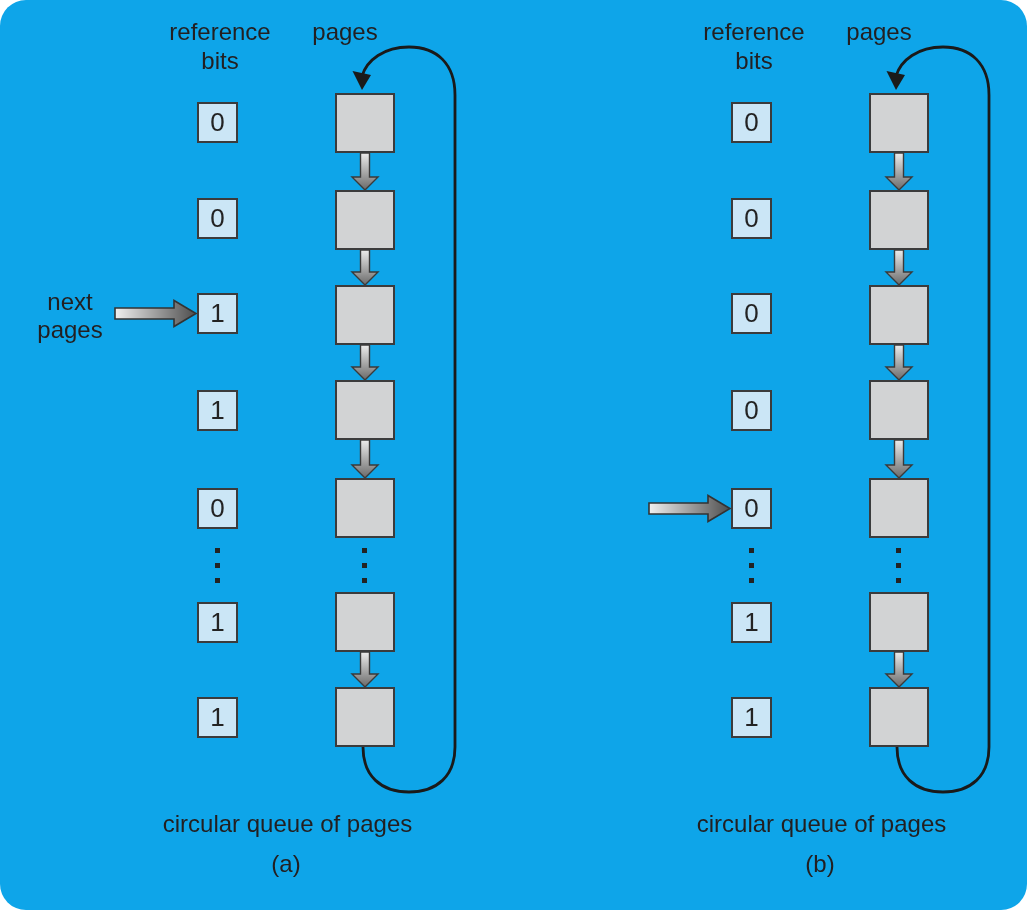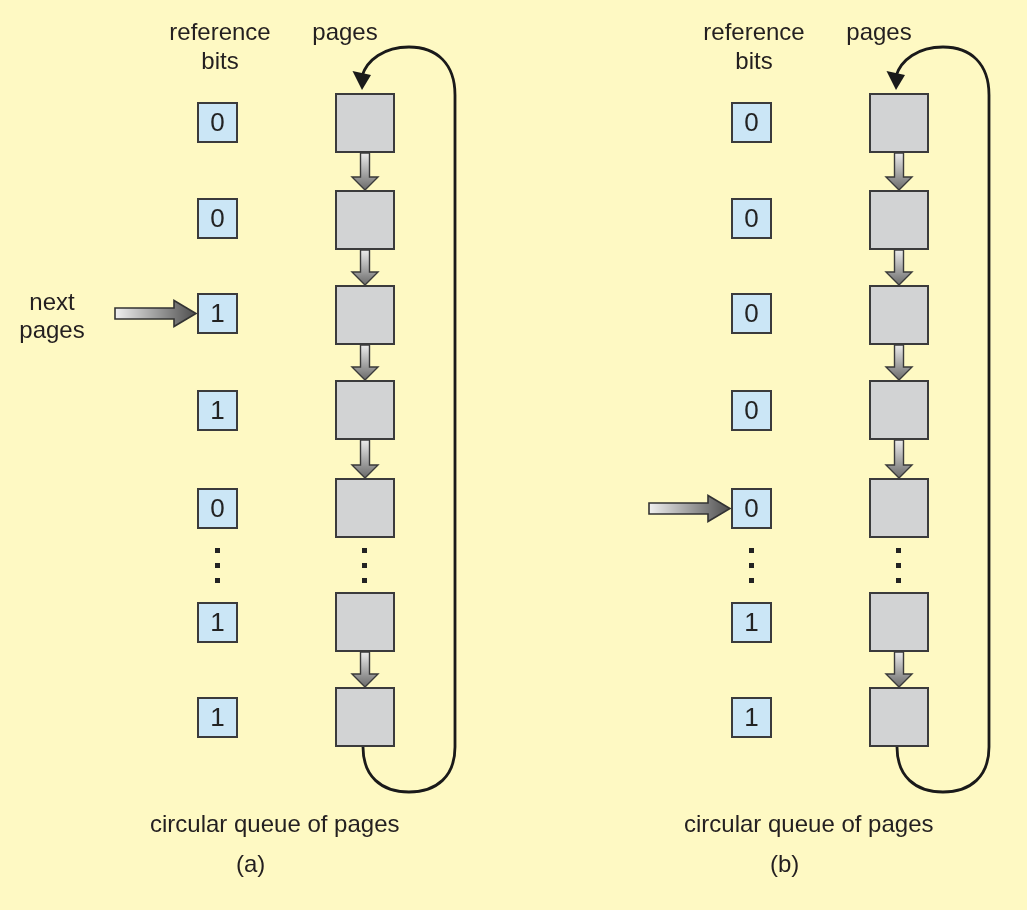--- a/index.html
+++ b/index.html
@@ -1,25 +1,25 @@
 <!DOCTYPE html>
 <html><head>
 <meta charset="utf-8">
 <style>
   html,body{margin:0;padding:0;background:#ffffff;}
-  .canvas{position:relative;width:1027px;height:910px;background:#fef9c3;overflow:hidden;
-          font-family:"Liberation Sans", sans-serif;color:#231f20;}
+  .canvas{position:relative;width:1027px;height:910px;background:#0ea5e9;overflow:hidden;
+          font-family:"Liberation Sans", sans-serif;color:#231f20;border-radius:26px;}
   .overlay{position:absolute;left:0;top:0;pointer-events:none;}
   .hdr{position:absolute;font-size:24px;line-height:29px;text-align:center;color:#231f20;}
   .bit-box{position:absolute;width:37px;height:37px;border:2px solid #3b3b3c;background:#cbe6f6;
            font-size:26px;line-height:37px;text-align:center;color:#232323;}
   .page-box{position:absolute;width:56px;height:56px;border:2px solid #3b3b3c;background:#d2d3d4;}
   .dots{position:absolute;display:flex;flex-direction:column;gap:10px;}
   .dot{width:5px;height:5px;background:#232323;}
-  .caption{position:absolute;font-size:24px;line-height:26px;text-align:left;color:#231f20;}
+  .caption{position:absolute;font-size:24px;line-height:26px;text-align:center;color:#231f20;}
 </style>
 </head>
 <body>
 
 <div class="canvas">
 
   <svg class="overlay" width="1027" height="910" viewBox="0 0 1027 910">
     <defs>
       <linearGradient id="gradDown" x1="0" y1="0" x2="0" y2="1">
         <stop offset="0" stop-color="#ececec"></stop>
@@ -59,21 +59,21 @@
     <polygon points="115,308 174,308 174,300.5 196,313.5 174,326.5 174,319 115,319" fill="url(#gradRight)" stroke="#333333" stroke-width="1.6"></polygon>
     <polygon points="649,503 708,503 708,495.5 730,508.5 708,521.5 708,514 649,514" fill="url(#gradRight)" stroke="#333333" stroke-width="1.6"></polygon>
   </svg>
 
   <div class="hdr" style="left:148px;top:17px;width:144px;">
     <div>reference</div>
     <div>bits</div>
   </div>
   <div class="hdr" style="left:303px;top:17px;width:84px;">pages</div>
 
-  <div class="hdr" style="left:0;top:288px;width:104px;line-height:28px;">
+  <div class="hdr" style="left:18px;top:288px;width:104px;line-height:28px;">
     <div>next</div>
     <div>pages</div>
   </div>
 
   <div class="bit-box" style="left:197px;top:102px;">0</div>
   <div class="bit-box" style="left:197px;top:198px;">0</div>
   <div class="bit-box" style="left:197px;top:293px;">1</div>
   <div class="bit-box" style="left:197px;top:390px;">1</div>
   <div class="bit-box" style="left:197px;top:488px;">0</div>
   <div class="bit-box" style="left:197px;top:602px;">1</div>

